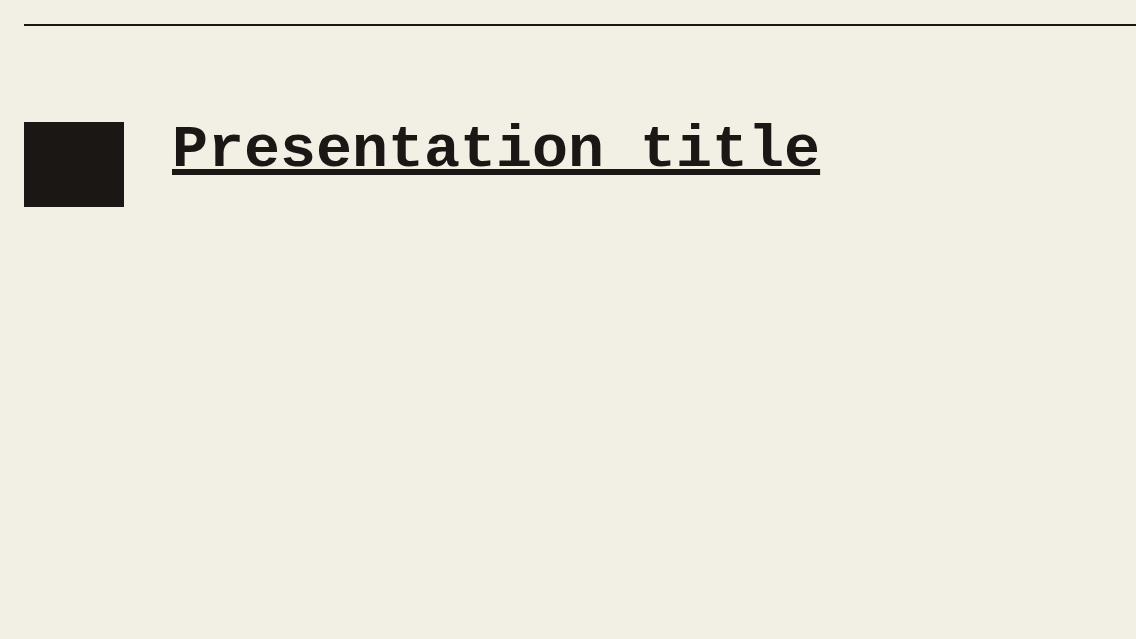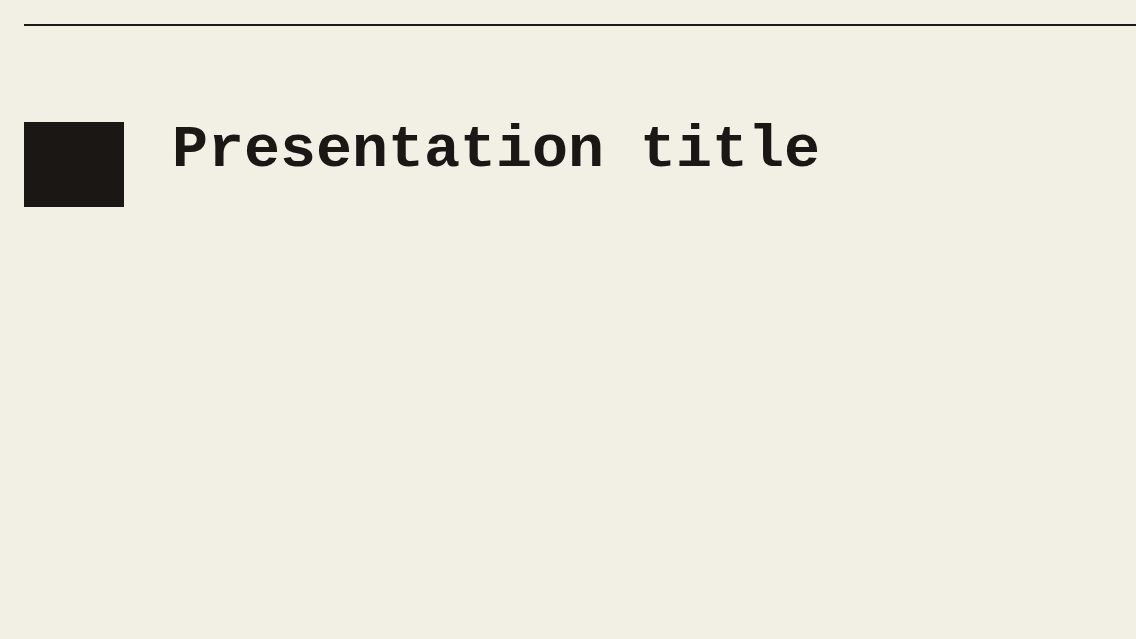--- a/index.html
+++ b/index.html
@@ -1,18 +1,19 @@
 <!DOCTYPE html>
 <html><head>
   <meta charset="utf-8">
   <style>
     * {
       margin: 8px;
       padding: 0;
       box-sizing: border-box;
+      text-decoration: underline;
     }
     body {
       width: 1136px;
       height: 639px;
       background: #f2efe4;
       position: relative;
       overflow: hidden;
       font-family: "Courier New", Courier, monospace;
     }
     .top-border {

